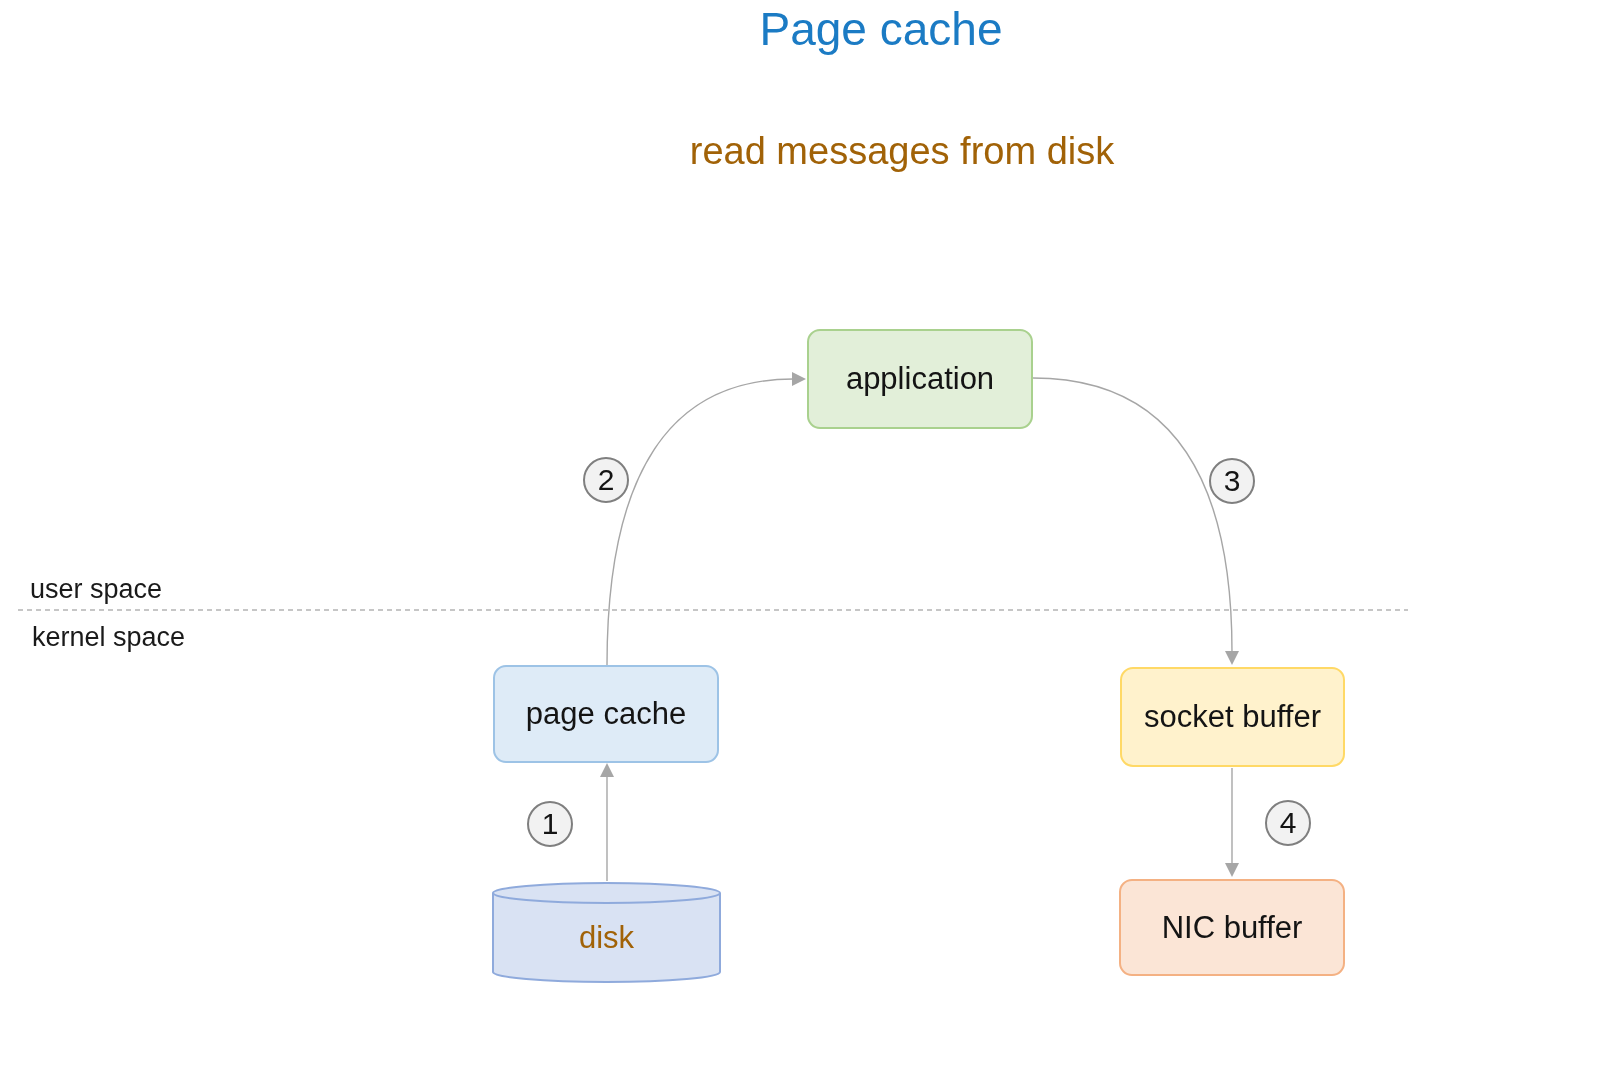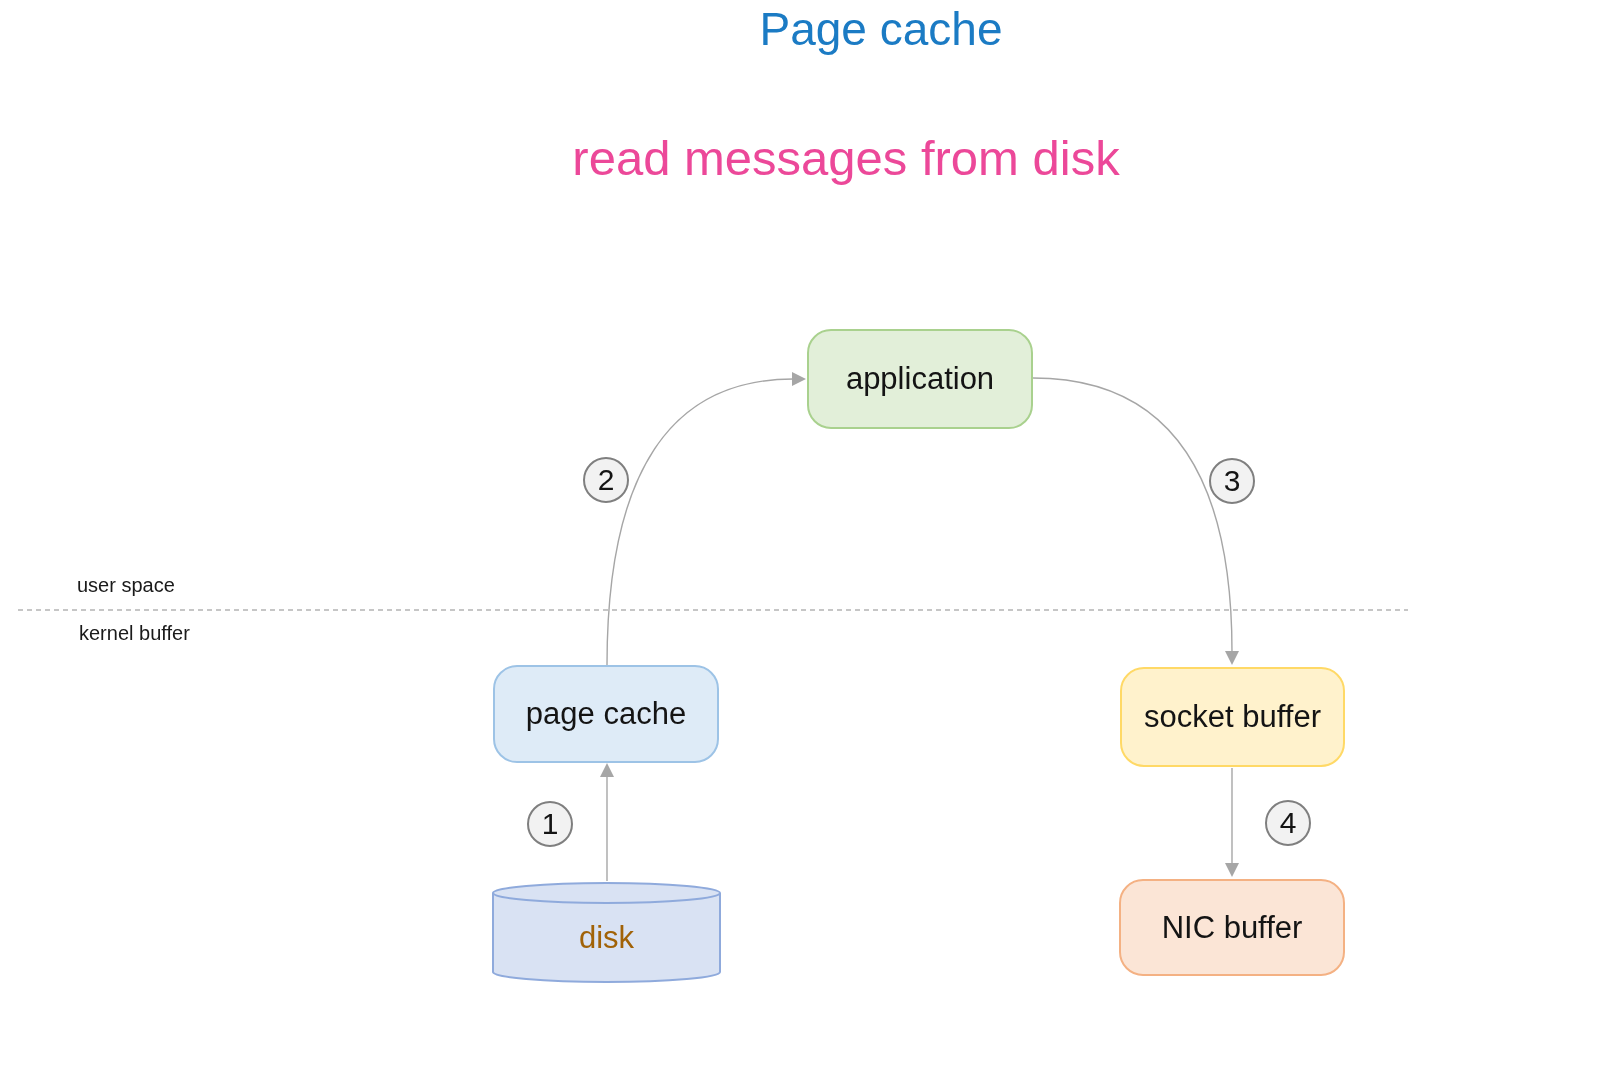--- a/index.html
+++ b/index.html
@@ -10,26 +10,26 @@
     overflow:hidden;
     font-family:"Liberation Sans", sans-serif;
     color:#141414;
   }
   .abs{position:absolute;}
   .title{
     top:2px;left:881px;transform:translateX(-50%);
     font-size:46px;font-weight:500;color:#1B7BC4;white-space:nowrap;
   }
   .subtitle{
-    top:130px;left:846px;transform:translateX(-50%);
-    font-size:49px;font-weight:500;color:#ec4899;white-space:nowrap;
+    top:130px;left:902px;transform:translateX(-50%);
+    font-size:38px;font-weight:500;color:#a16207;white-space:nowrap;
   }
   .node{
     display:flex;align-items:center;justify-content:center;
-    border-radius:24px;border:2px solid;
+    border-radius:13px;border:2px solid;
     font-size:31px;color:#141414;
     box-sizing:border-box;
     text-align:right;
   }
   .node-application{left:807px;top:329px;width:226px;height:100px;background:#E2EFD9;border-color:#A9D18E;}
   .node-page-cache{left:493px;top:665px;width:226px;height:98px;background:#DEEBF7;border-color:#9DC3E6;}
   .node-socket-buffer{left:1120px;top:667px;width:225px;height:100px;background:#FFF2CC;border-color:#FFD966;}
   .node-nic-buffer{left:1119px;top:879px;width:226px;height:97px;background:#FBE5D6;border-color:#F4B183;}
   .disk-label{
     left:493px;top:903px;width:227px;height:69px;
@@ -39,21 +39,21 @@
   .badge{
     width:46px;height:46px;border-radius:50%;
     background:#F2F2F2;border:2.5px solid #7F7F7F;
     display:flex;align-items:center;justify-content:center;
     font-size:30px;color:#141414;box-sizing:border-box;
   }
   .badge-1{left:527px;top:801px;}
   .badge-2{left:583px;top:457px;}
   .badge-3{left:1209px;top:458px;}
   .badge-4{left:1265px;top:800px;}
-  .space-label{font-size:20px;color:#1a1a1a;white-space:nowrap;margin-left:47px;}
+  .space-label{font-size:27px;color:#1a1a1a;white-space:nowrap;}
   .label-user{left:30px;top:574px;}
   .label-kernel{left:32px;top:622px;}
   svg.layer{position:absolute;left:0;top:0;}
 </style>
 </head>
 <body>
 
 <div class="slide">
 
   <svg class="layer" width="1618" height="1074" viewBox="0 0 1618 1074">
@@ -73,21 +73,21 @@
     <polygon points="1232,877 1225,863 1239,863" fill="#A6A6A6"></polygon>
 
     <path d="M493,893 L493,972 A113.5,10 0 0 0 720,972 L720,893" fill="#D9E2F3" stroke="#8FAADC" stroke-width="2"></path>
     <ellipse cx="606.5" cy="893" rx="113.5" ry="10" fill="#D9E2F3" stroke="#8FAADC" stroke-width="2"></ellipse>
   </svg>
 
   <div class="abs title">Page cache</div>
   <div class="abs subtitle">read messages from disk</div>
 
   <div class="abs space-label label-user">user space</div>
-  <div class="abs space-label label-kernel">kernel buffer</div>
+  <div class="abs space-label label-kernel">kernel space</div>
 
   <div class="abs node node-application">
     <span>application</span>
   </div>
   <div class="abs node node-page-cache">
     <span>page cache</span>
   </div>
   <div class="abs node node-nic-buffer">
     <span>NIC buffer</span>
   </div>

